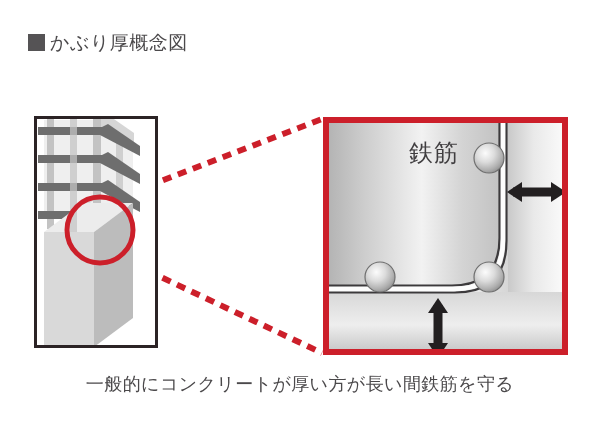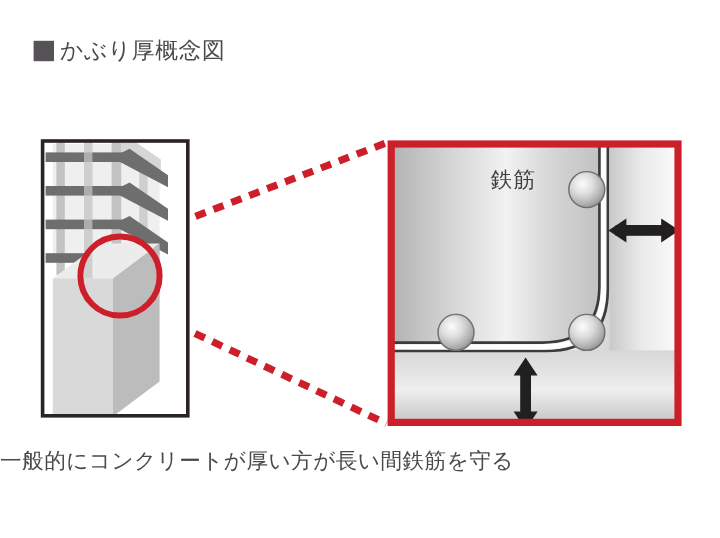--- a/index.html
+++ b/index.html
@@ -53,33 +53,33 @@
     width: 600px;
     height: 448px;
   }
 
   
   .caption {
     position: absolute;
     left: 0;
     top: 372px;
     width: 600px;
-    text-align: left;
+    text-align: center;
     font-size: 18px;
     color: #4b494b;
     letter-spacing: 0.4px;
     white-space: nowrap;
   }
 
   
   .rebar-label {
     position: absolute;
     left: 409px;
     top: 141px;
-    font-size: 18px;
+    font-size: 24px;
     color: #403e40;
     letter-spacing: 1px;
     line-height: 1;
     white-space: nowrap;
   }
 </style>
 </head>
 <body>
 
 <div id="page">

